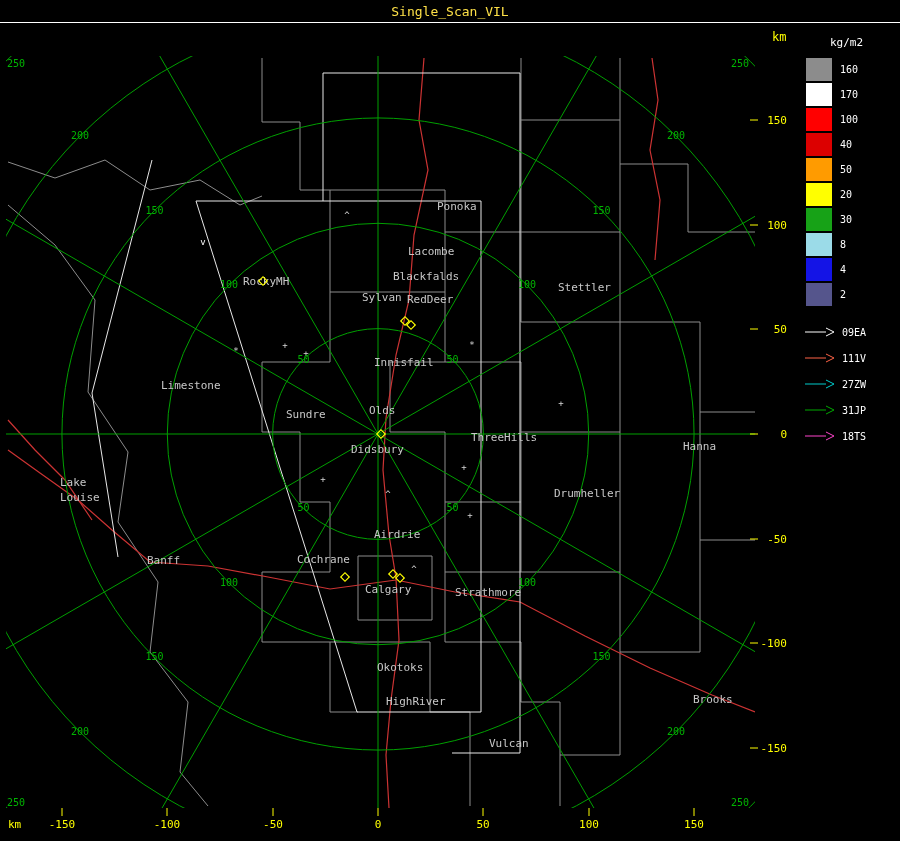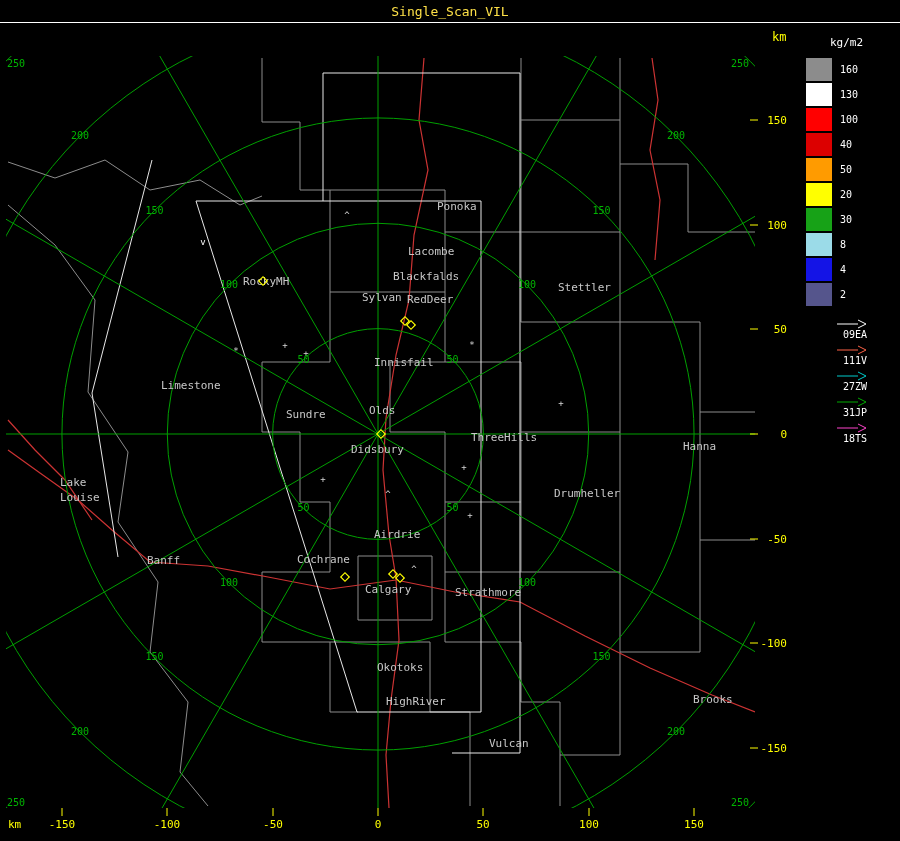--- a/index.html
+++ b/index.html
@@ -11,21 +11,21 @@
   #timestamp{position:absolute;left:8px;top:30px;color:#ffff00;font-size:13px;letter-spacing:0.5px;}
   #km-top{position:absolute;left:772px;top:30px;color:#ffff00;font-size:12px;}
   #map-svg{position:absolute;left:0;top:0;}
   #legend-panel{position:absolute;left:800px;top:22px;width:100px;color:#ffffff;}
   #legend-unit{margin:14px 0 8px 30px;font-size:11px;color:#ffffff;}
   #legend-swatches{margin-left:6px;}
   .lrow{display:flex;align-items:center;height:25px;}
   .swatch{width:26px;height:23px;display:inline-block;}
   .lval{color:#ffffff;font-size:10px;margin-left:8px;}
   #radar-list{margin-left:4px;margin-top:12px;}
-  .rrow{display:flex;align-items:center;height:26px;flex-direction:column;}
+  .rrow{display:flex;align-items:center;height:26px;}
   .rlabel{color:#ffffff;font-size:10px;margin-left:6px;}
 </style>
 </head>
 <body>
 
 <div id="app">
   <div id="titlebar">
     <span>Single_Scan_VIL</span>
   </div>
   <div id="km-top">km</div>
@@ -183,21 +183,21 @@
 
   <div id="legend-panel">
     <div id="legend-unit">kg/m2</div>
     <div id="legend-swatches">
         <div class="lrow">
           <span class="swatch" style="background: rgb(140, 140, 140);"></span>
           <span class="lval">160</span>
         </div>
         <div class="lrow">
           <span class="swatch" style="background: rgb(255, 255, 255);"></span>
-          <span class="lval">130</span>
+          <span class="lval">170</span>
         </div>
         <div class="lrow">
           <span class="swatch" style="background: rgb(255, 0, 0);"></span>
           <span class="lval">100</span>
         </div>
         <div class="lrow">
           <span class="swatch" style="background: rgb(220, 0, 0);"></span>
           <span class="lval">40</span>
         </div>
         <div class="lrow">

